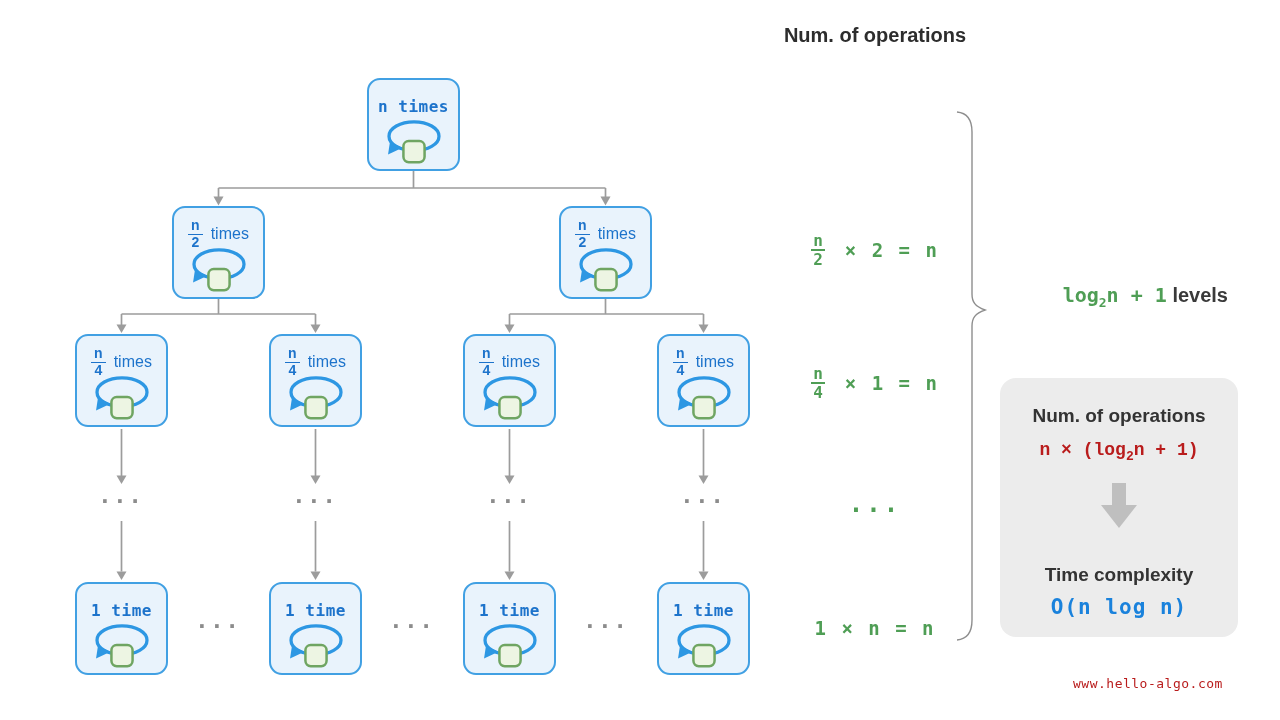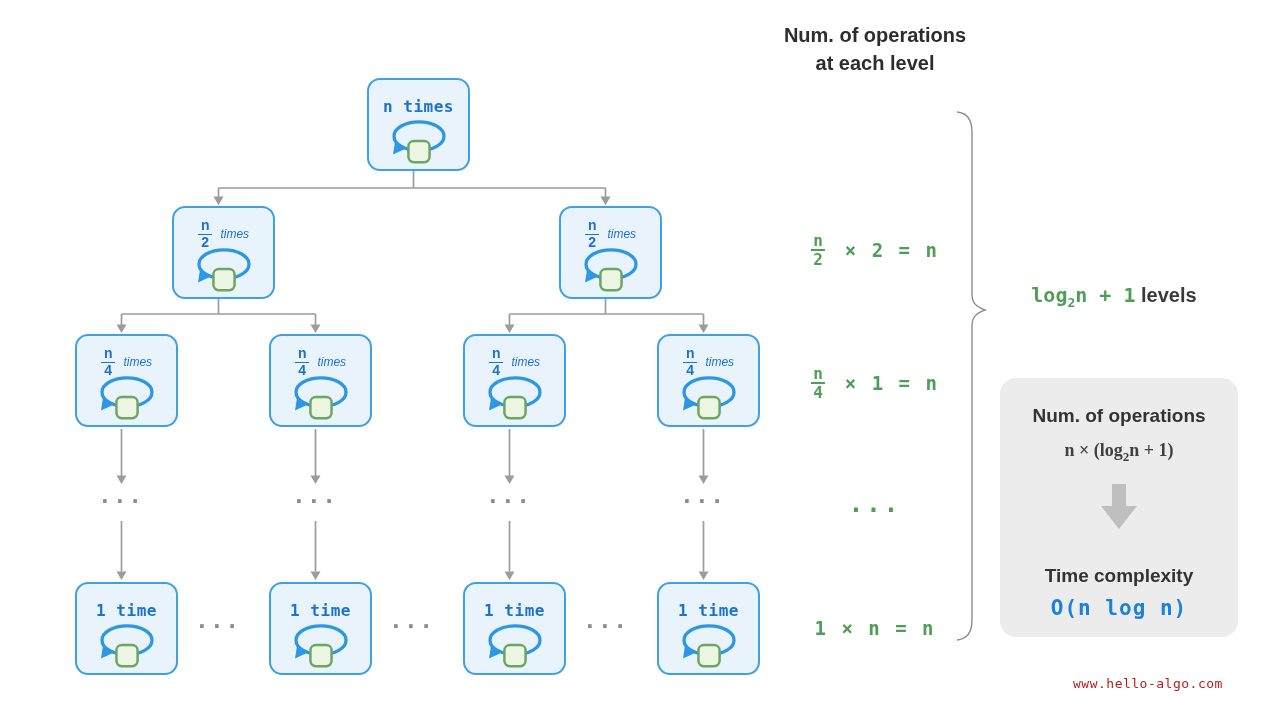--- a/index.html
+++ b/index.html
@@ -1,59 +1,59 @@
 <!DOCTYPE html>
 <html><head>
 <meta charset="utf-8">
 <style>
   html,body{margin:0;padding:0;background:#ffffff;}
   .canvas{position:relative;width:1280px;height:720px;background:#ffffff;overflow:hidden;
           font-family:"Liberation Sans", sans-serif;}
   svg.overlay{position:absolute;left:0;top:0;width:1280px;height:720px;pointer-events:none;}
 
   
-  .node{position:absolute;width:103px;height:93px;background:#e9f3fc;border:2.5px solid #41a0e3;
+  .node{position:absolute;width:93px;height:93px;background:#e9f3fc;border:2.5px solid #41a0e3;
         border-radius:13px;box-sizing:border-box;}
   .node-label{position:absolute;top:9px;left:0;right:0;height:34px;display:flex;justify-content:center;
               align-items:center;gap:8px;color:#1d73cb;}
   .node-label.monolabel{font-family:"DejaVu Sans Mono", monospace;font-size:16px;font-weight:600;letter-spacing:0.5px;}
   .frac{display:inline-flex;flex-direction:column;align-items:center;font-weight:700;line-height:1.08;}
   .node .frac{font-size:14px;}
   .node .frac .num{border-bottom:1.8px solid #1d73cb;padding:0 3px;}
-  .node .word{font-size:12px;font-weight:500;font-style:italic;}
+  .node .word{font-size:16px;font-weight:500;}
   .loop{position:absolute;left:50%;transform:translateX(-50%);bottom:3px;width:64px;height:50px;}
 
   
   .dots{position:absolute;width:60px;text-align:center;font-family:"DejaVu Sans Mono",monospace;
         font-weight:bold;font-size:22px;line-height:20px;color:#8c8c8c;letter-spacing:2px;}
 
   
   .ops-header{position:absolute;left:742px;top:21px;width:266px;text-align:center;font-size:20px;
               font-weight:bold;color:#2d2d2d;line-height:28px;}
   .ops-row{position:absolute;left:768px;width:214px;height:44px;display:flex;align-items:center;
            justify-content:center;color:#4f9e55;font-family:"DejaVu Sans Mono",monospace;
            font-weight:bold;font-size:19px;letter-spacing:2px;}
   .ops-row .frac{font-size:16px;letter-spacing:0;}
   .ops-row .frac .num{border-bottom:2px solid #4f9e55;padding:0 2px;}
   .ops-row .rest{margin-left:20px;}
   .ops-row.greendots{font-size:24px;letter-spacing:3px;transform:translateY(-7px);}
 
   
-  .brace-label{position:absolute;left:1000px;top:280px;width:228px;text-align:center;font-size:20px;
+  .brace-label{position:absolute;left:1000px;top:280px;width:228px;text-align:right;font-size:20px;
                color:#3a3a3a;line-height:30px;font-weight:bold;}
   .brace-label .formula{font-family:"DejaVu Sans Mono",monospace;font-weight:bold;color:#4f9e55;}
   sub{font-size:13px;}
 
   
   .panel{position:absolute;left:1000px;top:378px;width:238px;height:259px;background:#ececec;
          border-radius:16px;display:flex;flex-direction:column;align-items:center;padding-top:27px;
          box-sizing:border-box;}
   .panel-title{font-size:19px;font-weight:bold;color:#333333;}
-  .panel-formula{margin-top:13px;font-family:Liberation Serif, serif;font-weight:bold;
-                 font-size:18px;color:#404040;}
+  .panel-formula{margin-top:13px;font-family:Liberation Mono, monospace;font-weight:bold;
+                 font-size:18px;color:#b91c1c;}
   .panel-arrow{margin-top:19px;}
   .panel-title2{margin-top:35px;font-size:19px;font-weight:bold;color:#333333;}
   .panel-complexity{margin-top:9px;font-family:"DejaVu Sans Mono",monospace;font-weight:bold;
                     font-size:21px;color:#1a82dc;letter-spacing:1px;}
 
   .watermark{position:absolute;left:1073px;top:676px;width:170px;font-family:"DejaVu Sans Mono",monospace;
              font-size:13px;color:#b91c1c;letter-spacing:0.5px;}
 </style>
 </head>
 <body>
@@ -218,21 +218,20 @@
       <rect x="22" y="26" width="22" height="22" rx="5.5" fill="#edf5e3" stroke="#6fa562" stroke-width="2.6"></rect>
     </svg>
   </div>
 
   <span class="dots" style="left:188px;top:611px">...</span>
   <span class="dots" style="left:382px;top:611px">...</span>
   <span class="dots" style="left:576px;top:611px">...</span>
 
   <div class="ops-header">
     <div>Num. of operations</div>
-    <div>at each level</div>
   </div>
 
 
   <div class="ops-row" style="top:228px">
     <span class="frac">
       <span class="num">n</span>
       <span class="den">2</span>
     </span>
     <span class="rest">× 2 = n</span>
   </div>

